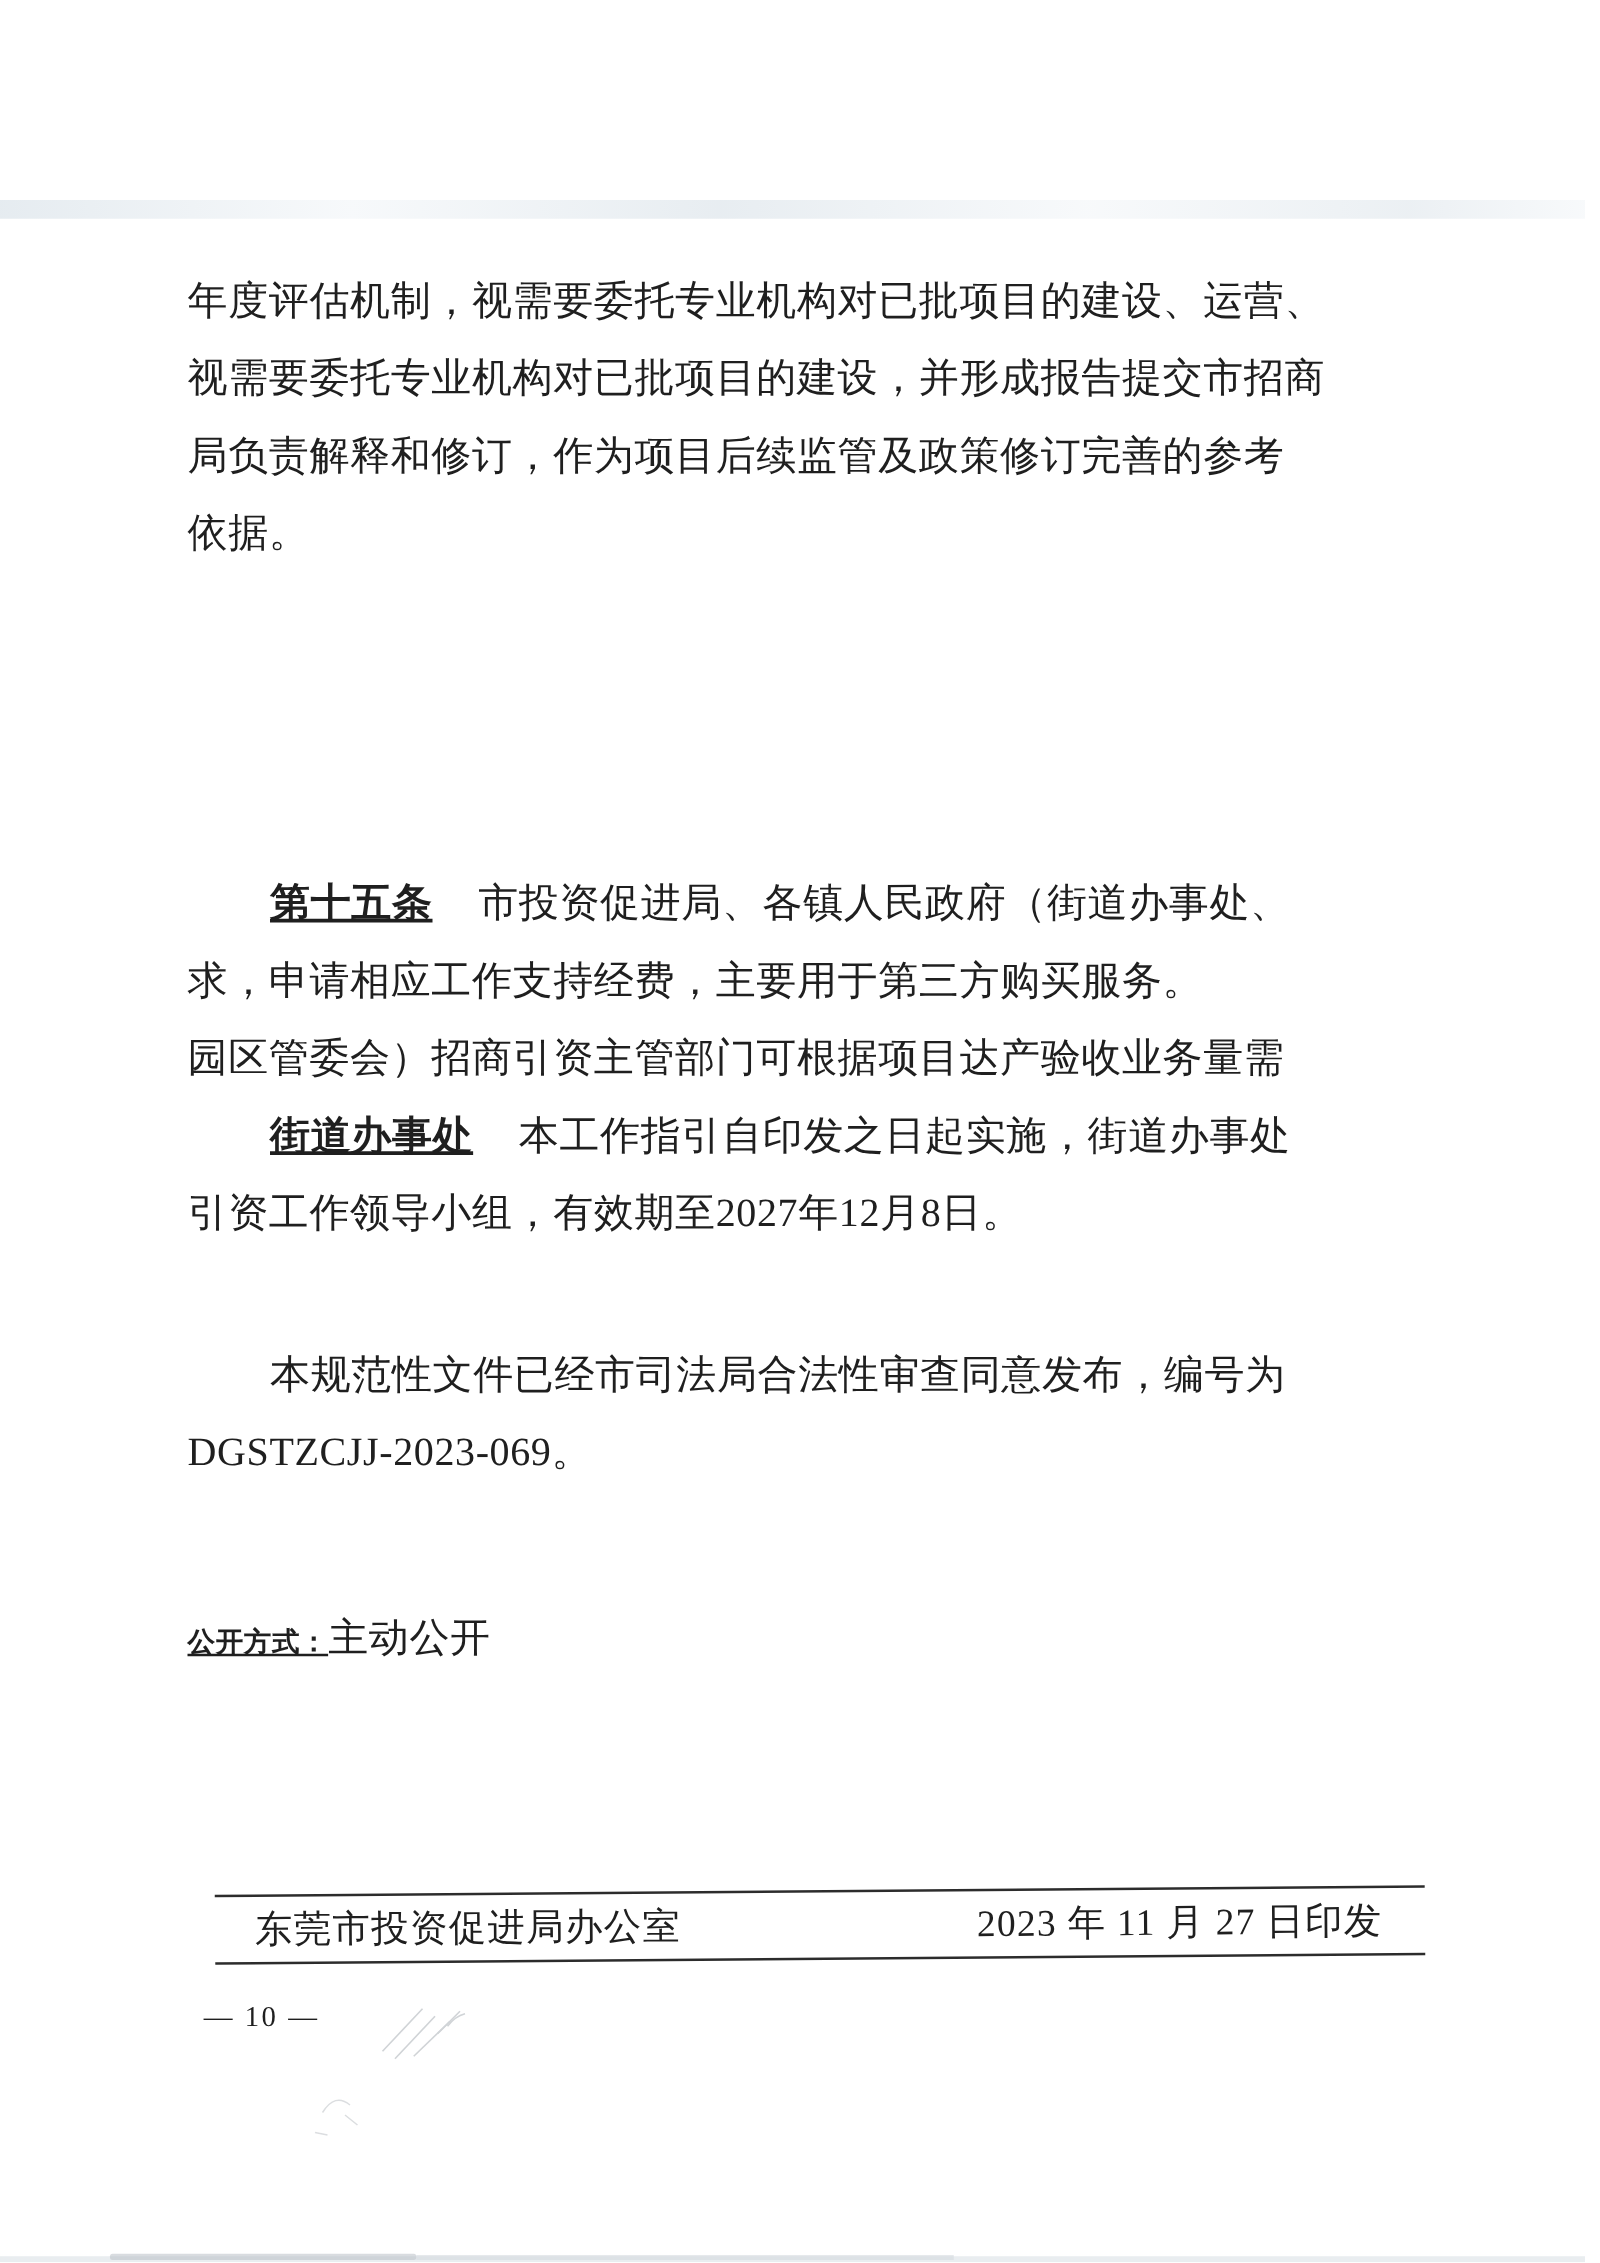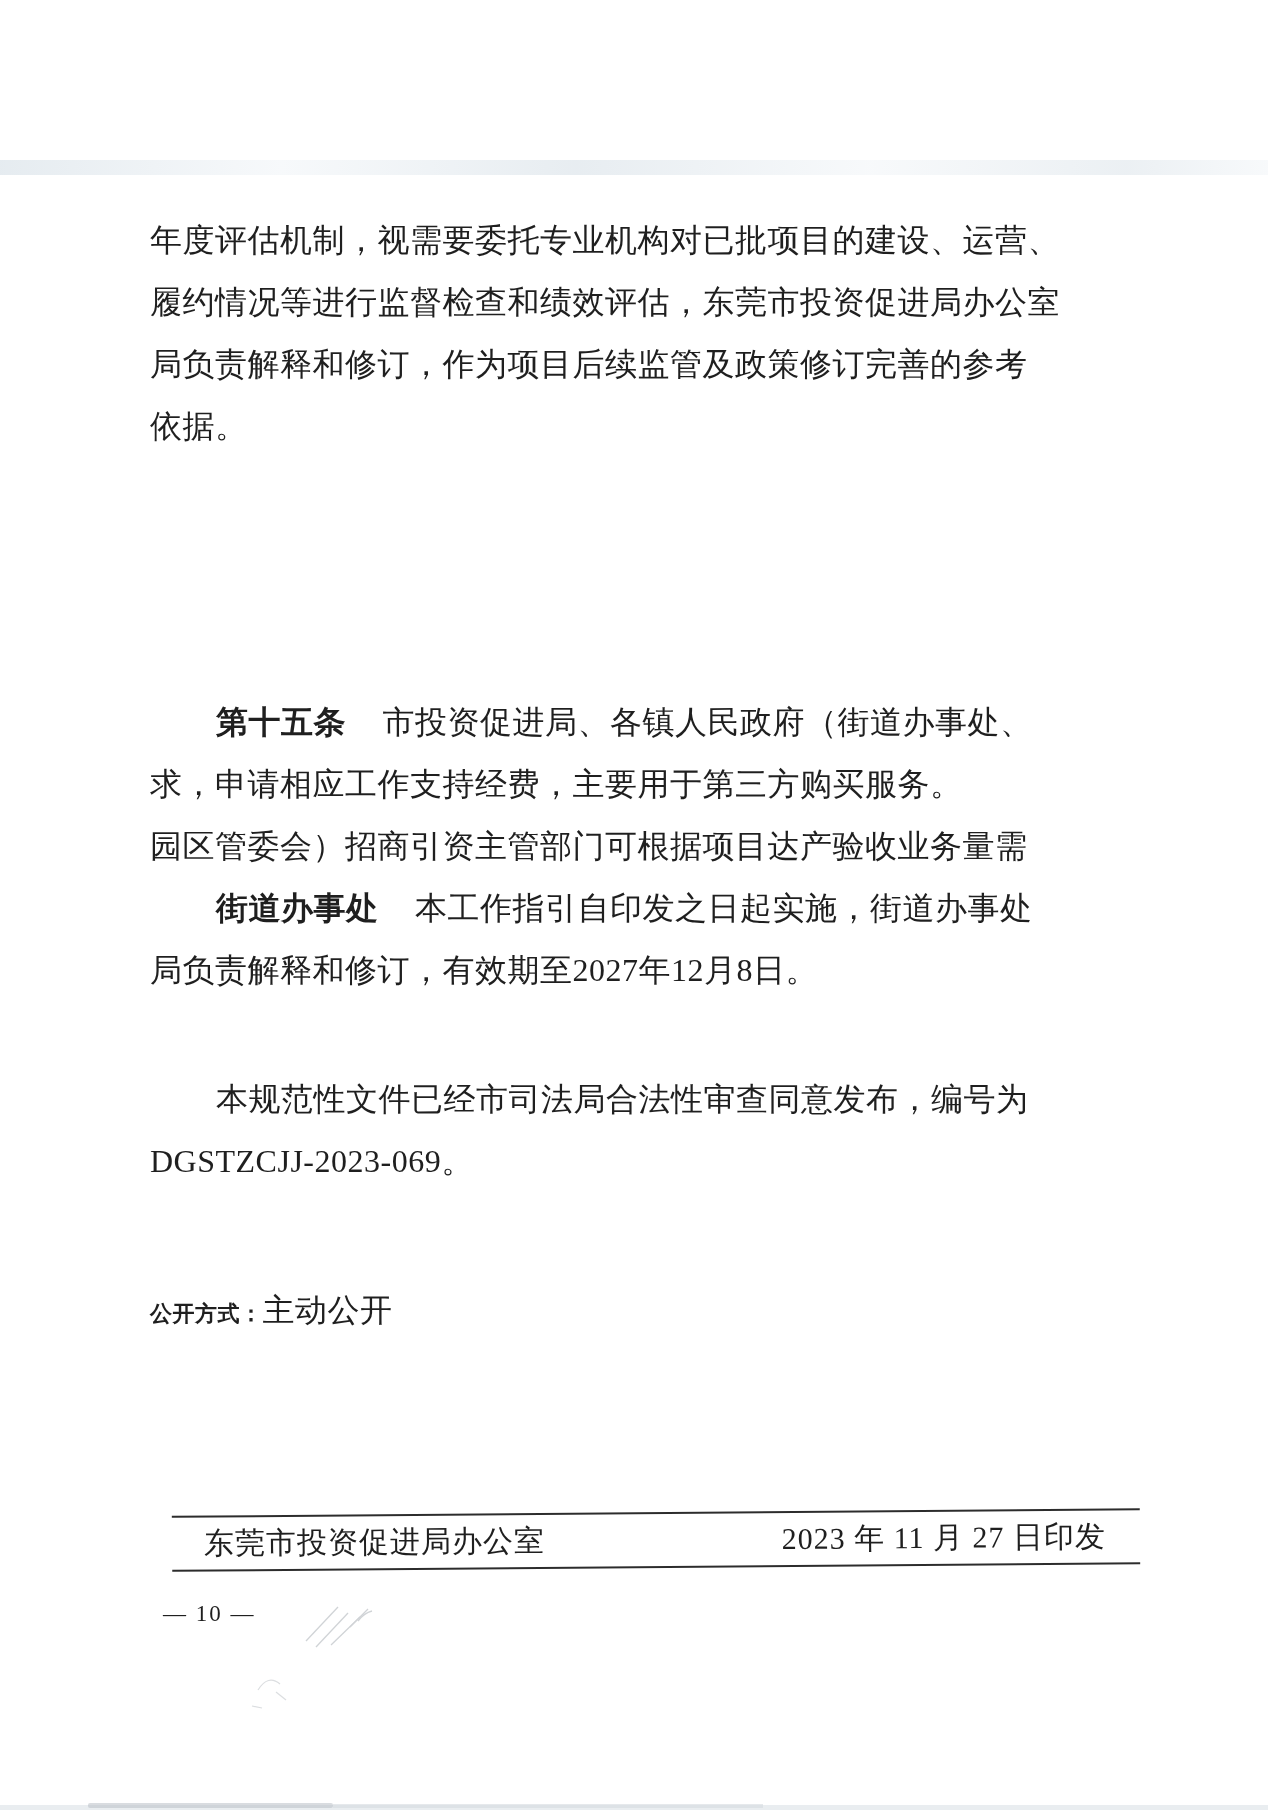--- a/index.html
+++ b/index.html
@@ -22,20 +22,21 @@
     width: 945px;
     font-size: 32px;
     line-height: 62px;
     letter-spacing: 0.5px;
   }
   .line { white-space: nowrap; }
   .indent { text-indent: 66px; }
   .hei {
     font-family: "Liberation Sans", "DejaVu Sans", sans-serif;
     font-weight: 700;
+    text-decoration: underline;
   }
   .chapter-heading {
     position: absolute;
     left: 150px;
     width: 945px;
     top: 560px;
     text-align: center;
     font-size: 33px;
     line-height: 62px;
     font-weight: 700;
@@ -103,36 +104,36 @@
 </style>
 </head>
 <body>
 
 <div class="page">
 
   <div class="scan-strip"></div>
 
   <div class="block" style="top: 209px;">
     <div class="line">年度评估机制，视需要委托专业机构对已批项目的建设、运营、</div>
-    <div class="line">履约情况等进行监督检查和绩效评估，东莞市投资促进局办公室</div>
+    <div class="line">视需要委托专业机构对已批项目的建设，并形成报告提交市招商</div>
     <div class="line">局负责解释和修订，作为项目后续监管及政策修订完善的参考</div>
     <div class="line">依据。</div>
   </div>
 
 
   <div class="block" style="top: 691px;">
     <div class="line indent">
       <span class="hei label-gap">第十五条</span><span>　市投资促进局、各镇人民政府（街道办事处、</span>
     </div>
     <div class="line">求，申请相应工作支持经费，主要用于第三方购买服务。</div>
     <div class="line">园区管委会）招商引资主管部门可根据项目达产验收业务量需</div>
     <div class="line indent">
       <span class="hei label-gap">街道办事处</span><span>　本工作指引自印发之日起实施，街道办事处</span>
     </div>
-    <div class="line">局负责解释和修订，有效期至2027年12月8日。</div>
+    <div class="line">引资工作领导小组，有效期至2027年12月8日。</div>
   </div>
 
   <div class="block" style="top: 1068px;">
     <div class="line indent">本规范性文件已经市司法局合法性审查同意发布，编号为</div>
     <div class="line">DGSTZCJJ-2023-069。</div>
   </div>
 
   <div class="block" style="top: 1279px;">
     <div class="line">
       <span class="hei" style="font-size:22px;">公开方式：</span><span>主动公开</span>

